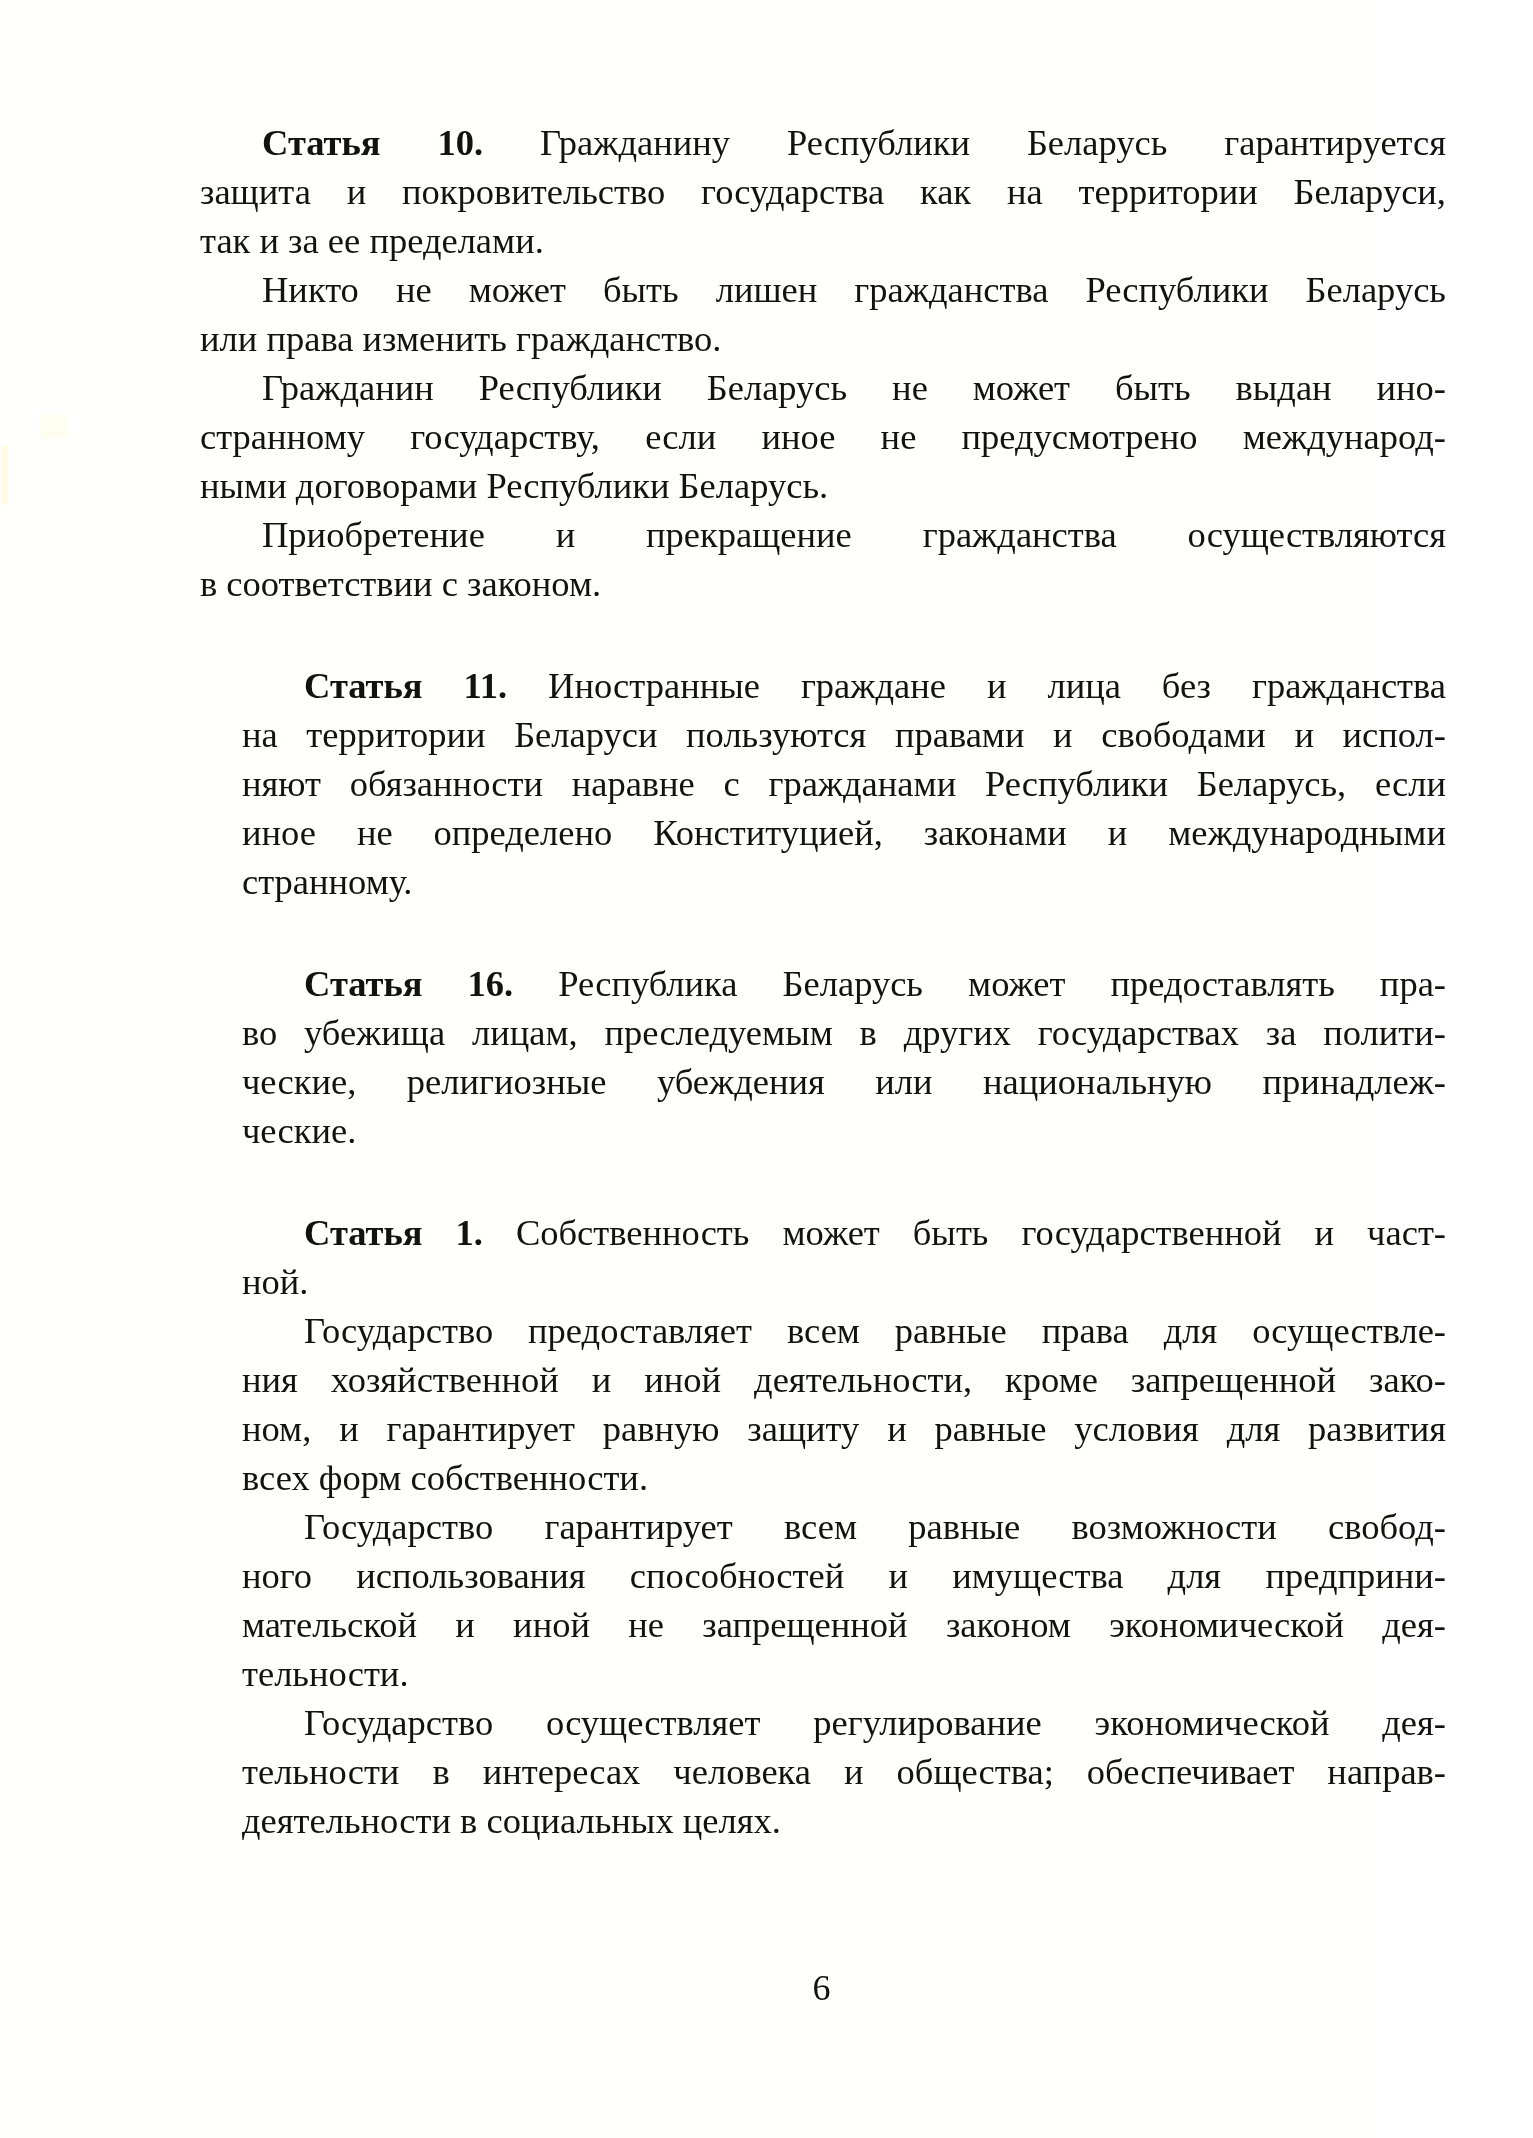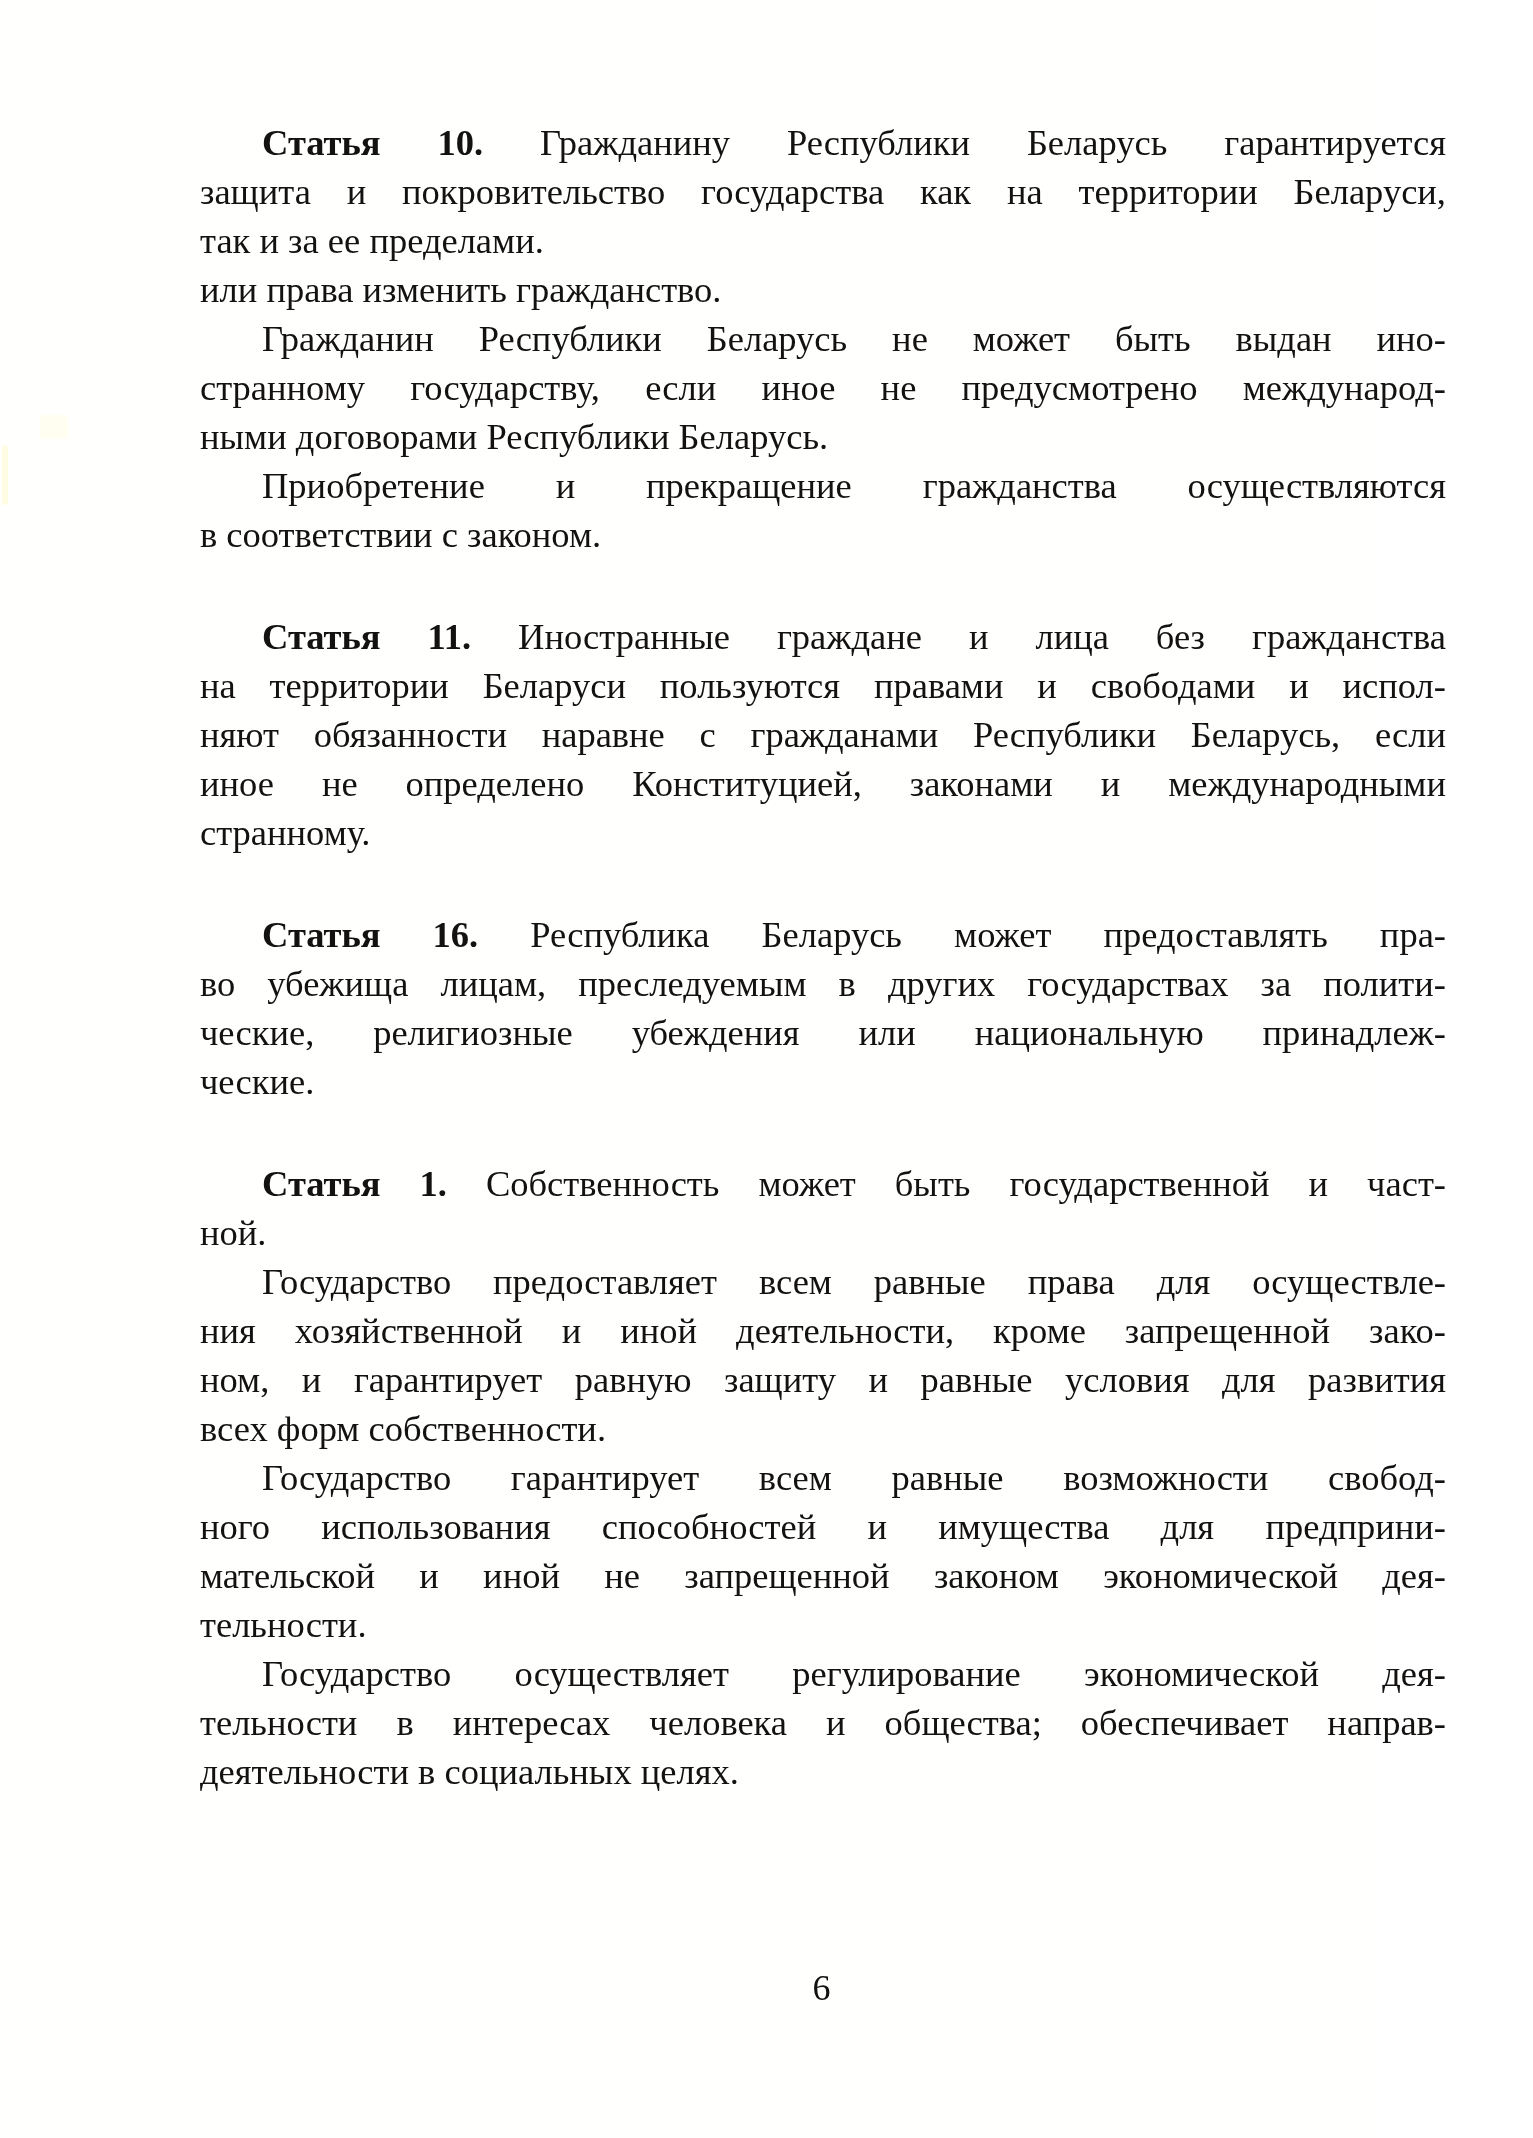--- a/index.html
+++ b/index.html
@@ -5,21 +5,21 @@
   html, body { margin: 0; padding: 0; }
   body {
     width: 1533px; height: 2138px; background: #ffffff;
     position: relative; overflow: hidden;
     font-family: "Liberation Serif", "DejaVu Serif", serif;
     color: #141210;
   }
   .page { position: absolute; left: 0; top: 0; width: 1377px; height: 2138px; background: #fffffe; }
   .column { position: absolute; left: 200px; top: 118px; width: 1246px; }
   .article { margin: 0; }
-  .article + .article { margin-top: 53px; }
+  .article + .article { margin-top: 53px; margin-left: 42px; }
   .para { margin: 0; }
   .line {
     display: block; height: 49px; line-height: 49px; font-size: 36.5px;
     white-space: nowrap; text-align: justify; text-align-last: justify;
     overflow: visible;
   }
   .line.last { text-align: right; text-align-last: left; }
   .line.indent { padding-left: 62px; }
   .heading-label { font-weight: bold; }
   .page-number {
@@ -36,20 +36,21 @@
   <div class="stain" style="left:40px;top:415px;width:28px;height:24px;opacity:.35;"></div>
 
   <div class="column" id="column">
       <section class="article">
         <div class="para">
           <span class="line indent"><span class="heading-label">Статья 10.</span> <span>Гражданину Республики Беларусь гарантируется</span></span>
           <span class="line"><span>защита и покровительство государства как на территории Беларуси,</span></span>
           <span class="line last"><span>так и за ее пределами.</span></span>
         </div>
         <div class="para">
+          <span class="line indent"><span>Никто не может быть лишен гражданства Республики Беларусь</span></span>
           <span class="line last"><span>или права изменить гражданство.</span></span>
         </div>
         <div class="para">
           <span class="line indent"><span>Гражданин Республики Беларусь не может быть выдан ино-</span></span>
           <span class="line"><span>странному государству, если иное не предусмотрено международ-</span></span>
           <span class="line last"><span>ными договорами Республики Беларусь.</span></span>
         </div>
         <div class="para">
           <span class="line indent"><span>Приобретение и прекращение гражданства осуществляются</span></span>
           <span class="line last"><span>в соответствии с законом.</span></span>

